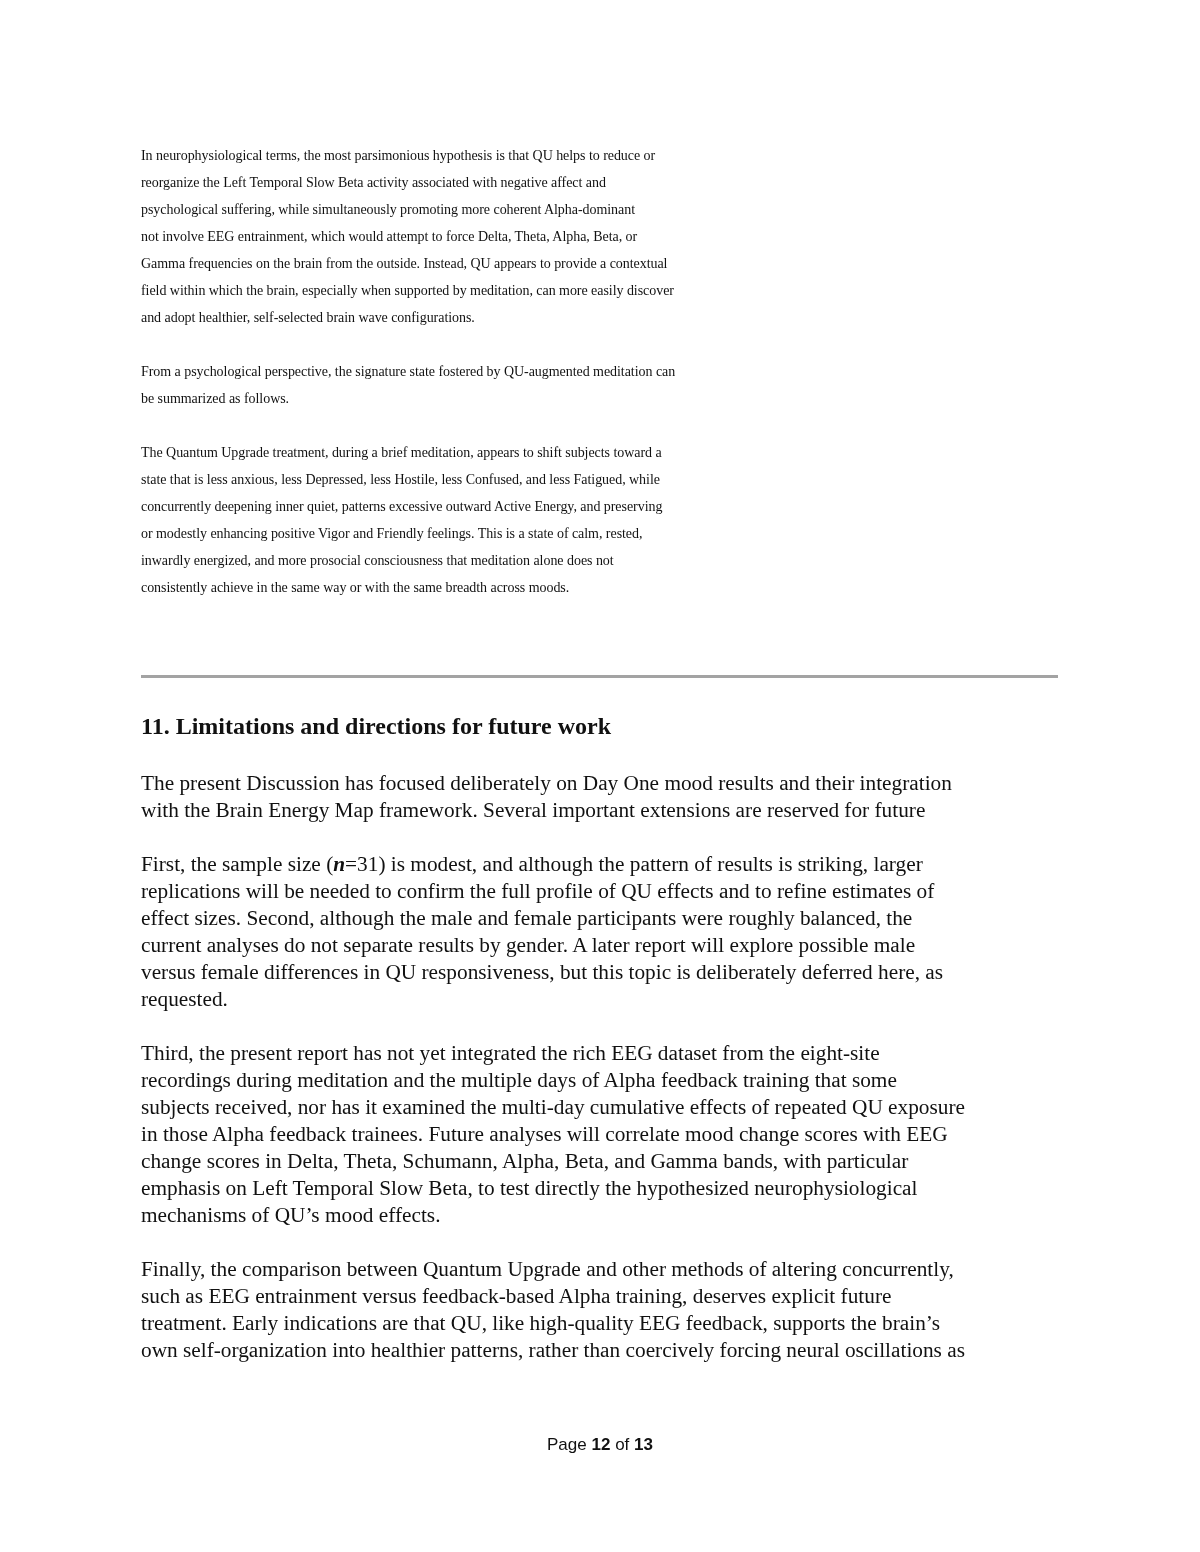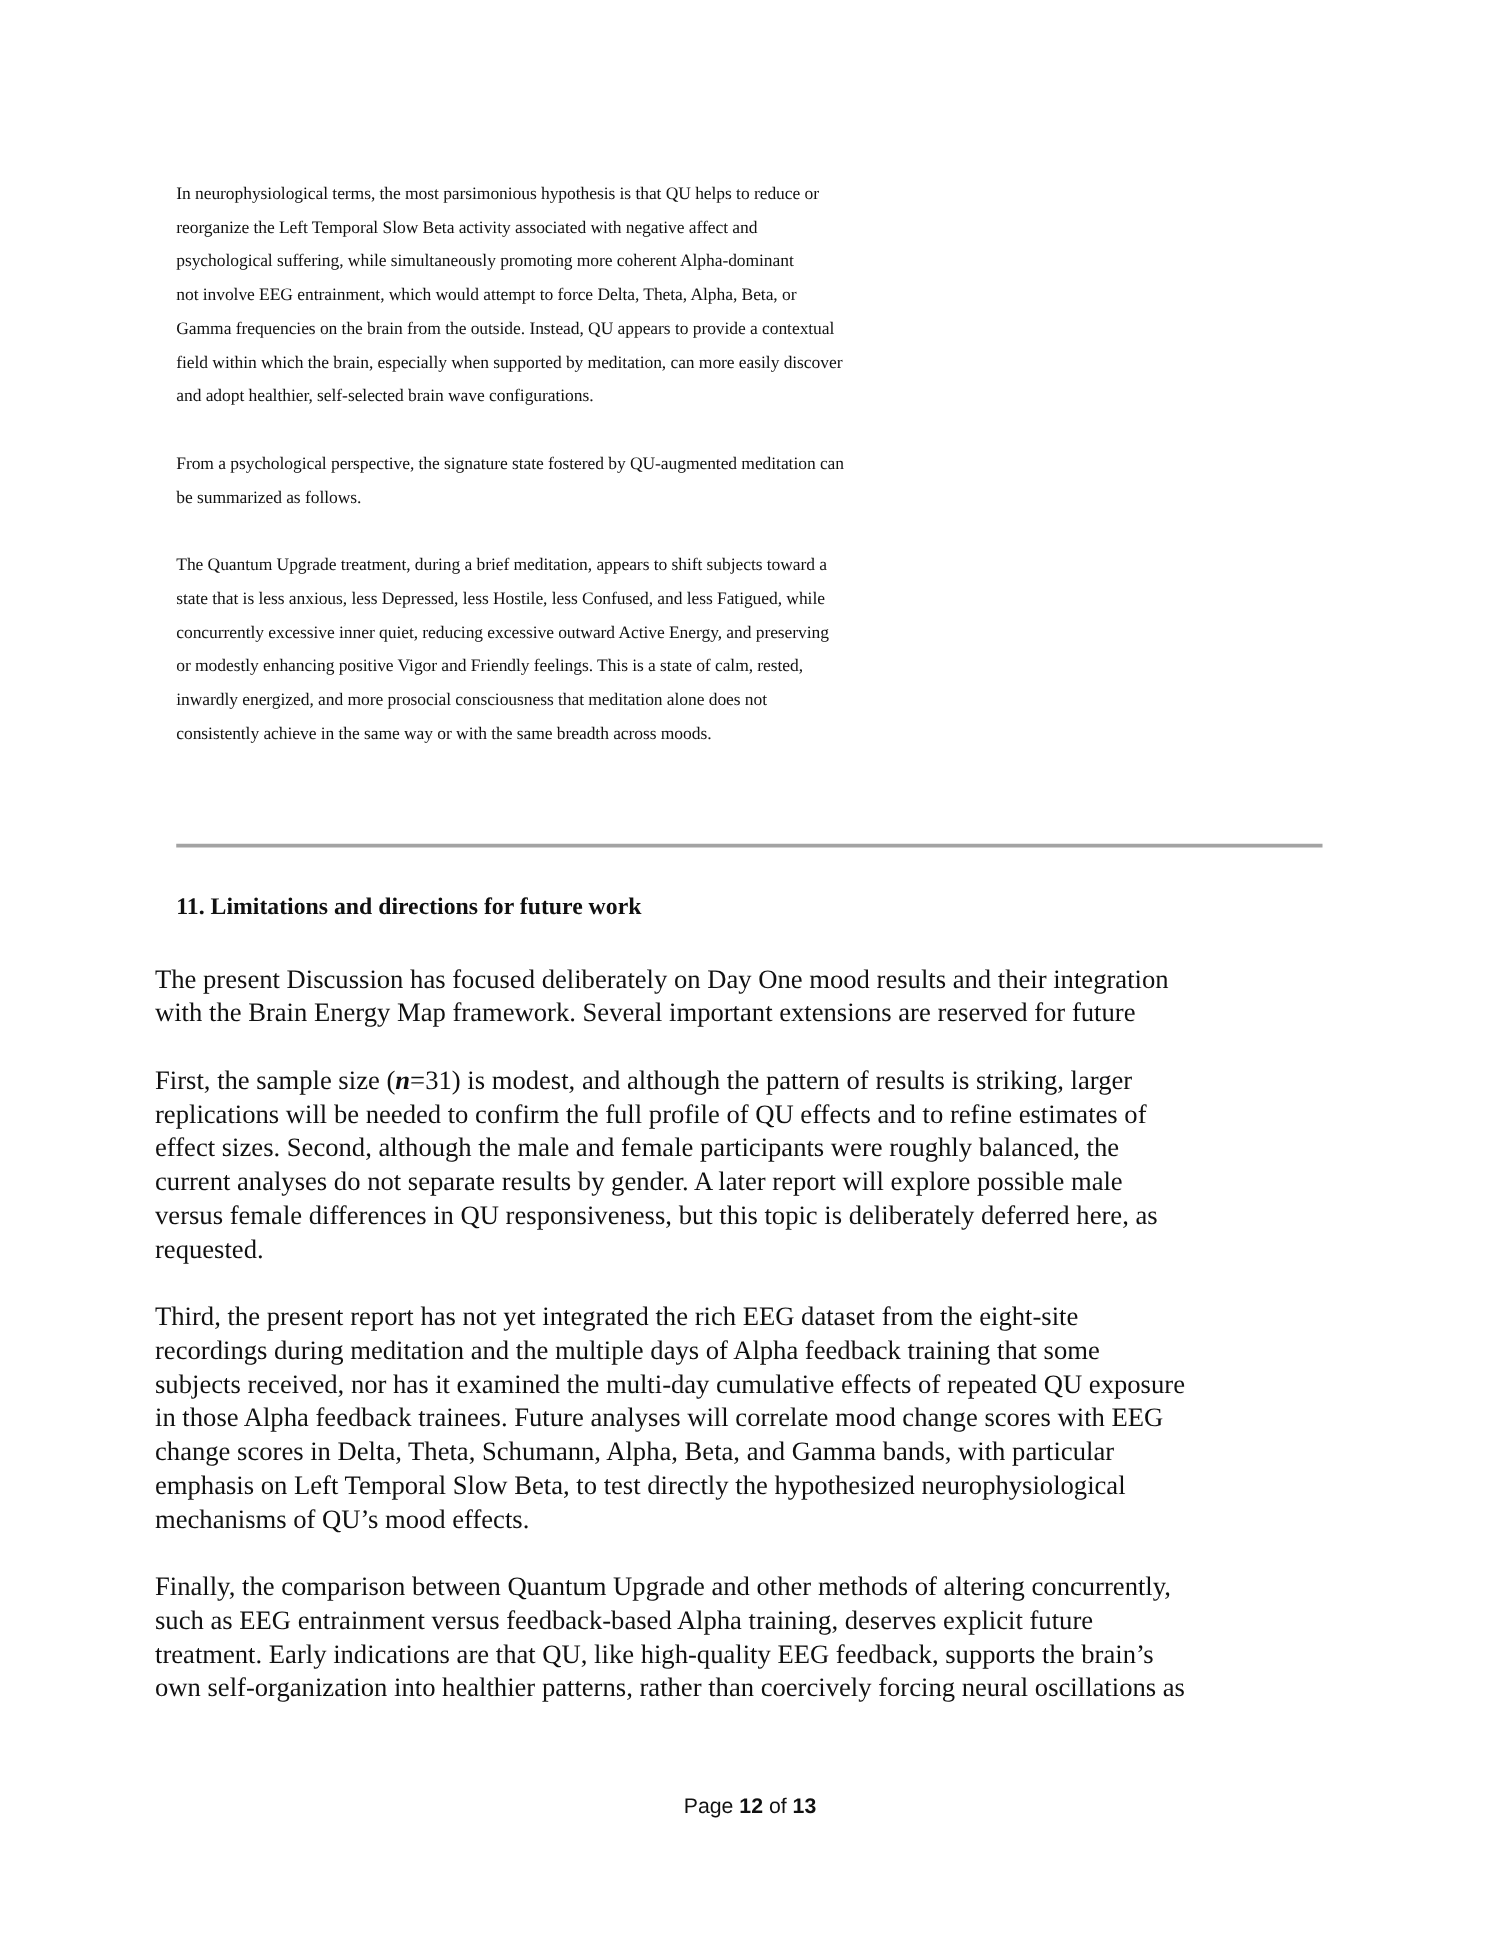--- a/index.html
+++ b/index.html
@@ -39,28 +39,28 @@
       width: 917px;
       height: 3px;
       background: #a3a3a3;
     }
     .heading {
       position: absolute;
       left: 141px;
       top: 710px;
       font-family: "Liberation Serif", serif;
       font-weight: bold;
-      font-size: 19px;
+      font-size: 24px;
       line-height: 32px;
       white-space: nowrap;
       color: #111111;
     }
     .section2 {
       position: absolute;
-      left: 124px;
+      left: 141px;
       top: 770px;
       width: 930px;
       font-family: "Liberation Serif", serif;
       font-size: 21.3px;
       line-height: 27px;
     }
     .footer {
       position: absolute;
       left: 0;
       width: 1200px;
@@ -87,21 +87,21 @@
     <span class="line">field within which the brain, especially when supported by meditation, can more easily discover</span>
     <span class="line">and adopt healthier, self-selected brain wave configurations.</span>
   </p>
   <p class="para">
     <span class="line">From a psychological perspective, the signature state fostered by QU-augmented meditation can</span>
     <span class="line">be summarized as follows.</span>
   </p>
   <p class="para">
     <span class="line">The Quantum Upgrade treatment, during a brief meditation, appears to shift subjects toward a</span>
     <span class="line">state that is less anxious, less Depressed, less Hostile, less Confused, and less Fatigued, while</span>
-    <span class="line">concurrently excessive inner quiet, reducing excessive outward Active Energy, and preserving</span>
+    <span class="line">concurrently deepening inner quiet, patterns excessive outward Active Energy, and preserving</span>
     <span class="line">or modestly enhancing positive Vigor and Friendly feelings.  This is a state of calm, rested,</span>
     <span class="line">inwardly energized, and more prosocial consciousness that meditation alone does not</span>
     <span class="line">consistently achieve in the same way or with the same breadth across moods.</span>
   </p>
 </div>
 
 <div class="rule"></div>
 
 <h2 class="heading" style="margin:0;">11.  Limitations and directions for future work</h2>
 

